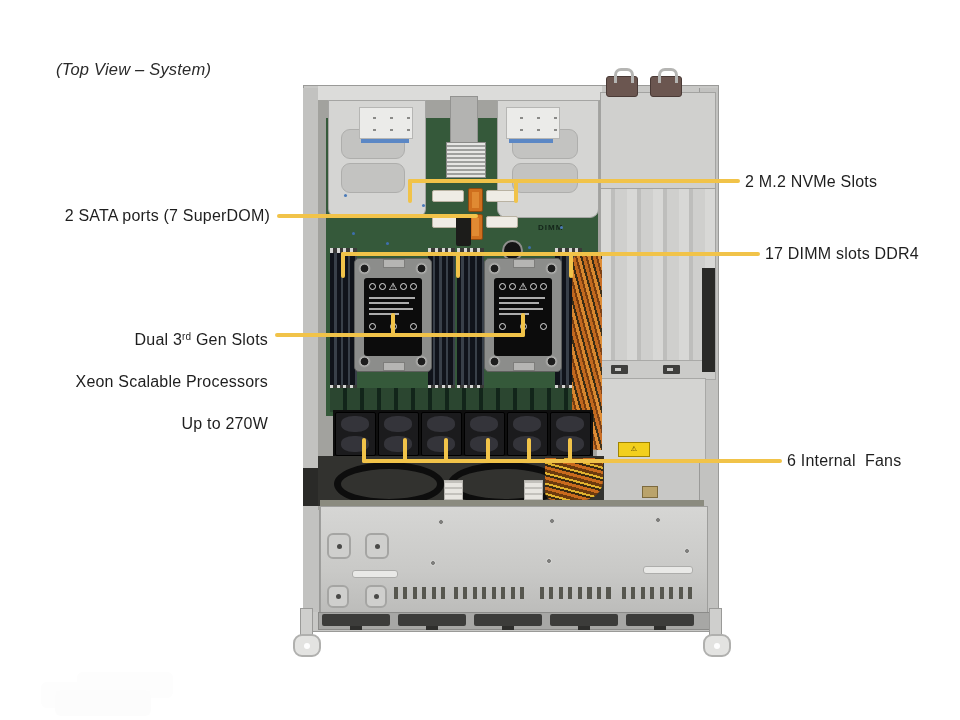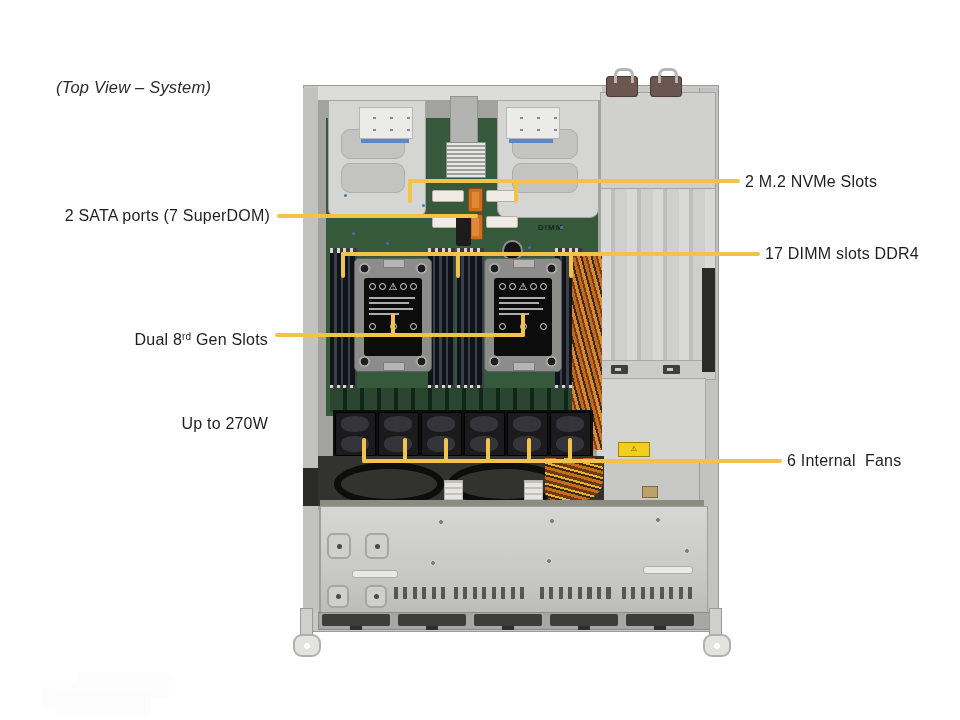--- a/index.html
+++ b/index.html
@@ -1,20 +1,20 @@
 <!DOCTYPE html>
 <html style="--callout: #F1C349;"><head>
 <meta charset="utf-8">
 <style>
   html,body{margin:0;padding:0;background:#fff;}
   #canvas{position:relative;width:960px;height:720px;background:#ffffff;overflow:hidden;
           font-family:"Liberation Sans", sans-serif;color:#1e1e1e;}
   .abs{position:absolute;}
   
-  .title{position:absolute;left:56px;top:60px;font-size:16.5px;font-style:italic;color:#2a2a2a;letter-spacing:.2px;margin-top:18px;}
+  .title{position:absolute;left:56px;top:60px;font-size:16.5px;font-style:italic;color:#2a2a2a;letter-spacing:.2px;}
   .lbl{position:absolute;font-size:16px;color:#1e1e1e;white-space:pre;letter-spacing:.2px;}
   .lbl.right{text-align:right;}
   .sup{font-size:10px;vertical-align:5px;}
   
   .cl{position:absolute;background:var(--callout,#F1C349);border-radius:2px;z-index:40;}
   .cl.h{height:4px;} .cl.v{width:4px;}
   
   .chassis{left:303px;top:85px;width:414px;height:545px;background:#c8c8c6;border:1px solid #9a9a98;}
   .rail{background:#c2c2c0;}
   .rear-rail{left:318px;top:86px;width:284px;height:16px;background:#dcdcda;border-bottom:1px solid #a2a2a0;
@@ -289,22 +289,22 @@
     <div class="cl v" style="left:456px;top:252px;height:26px;"></div>
     <div class="cl v" style="left:569px;top:252px;height:26px;"></div>
     <div class="lbl" style="left:765px;top:245px;">17 DIMM slots DDR4</div>
   </div>
 
   <div>
     <div class="cl h" style="left:275px;top:333px;width:250px;"></div>
     <div class="cl v" style="left:391px;top:313px;height:24px;"></div>
     <div class="cl v" style="left:521px;top:313px;height:24px;"></div>
     <div class="lbl right" style="left:40px;top:305px;width:228px;line-height:21px;">
-      <span>Dual 8</span><span class="sup">rd</span><span> Gen Slots</span><br>
-      <br>
+      <span>Dual 3</span><span class="sup">rd</span><span> Gen Slots</span><br>
+      <span>Xeon Scalable Processors</span><br>
       <span>Up to 270W</span>
     </div>
   </div>
 
   <div>
     <div class="cl h" style="left:362px;top:459px;width:420px;"></div>
     <div class="cl v" style="left:362px;top:438px;height:25px;"></div>
     <div class="cl v" style="left:403px;top:438px;height:25px;"></div>
     <div class="cl v" style="left:444px;top:438px;height:25px;"></div>
     <div class="cl v" style="left:486px;top:438px;height:25px;"></div>

